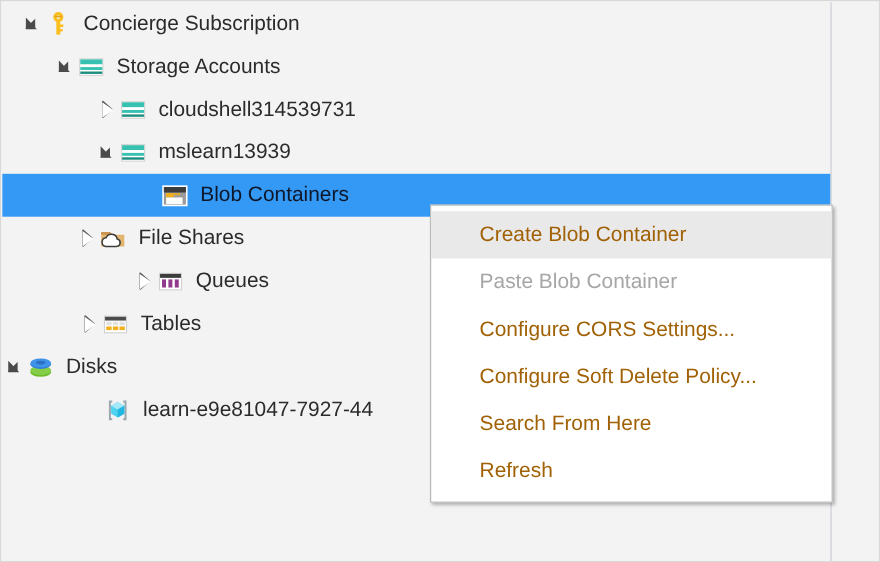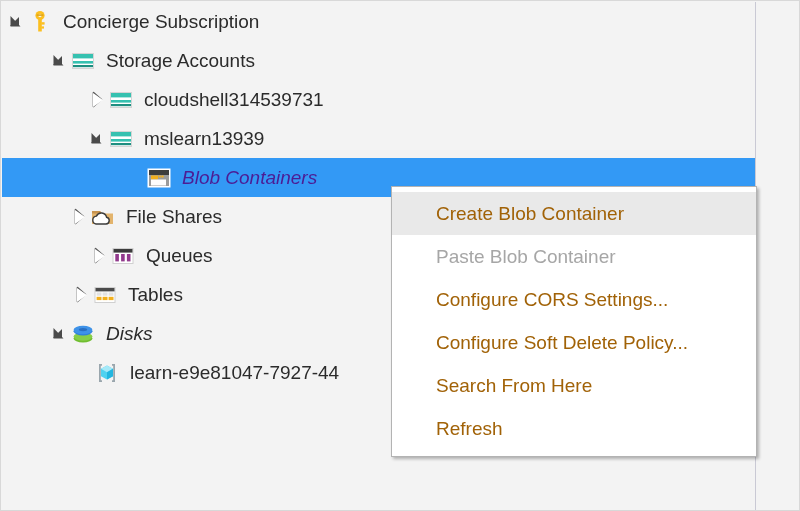--- a/index.html
+++ b/index.html
@@ -40,22 +40,21 @@
     height: 39px;
     display: flex;
     align-items: center;
     font-size: 19px;
     color: #2b2b2b;
     white-space: nowrap;
     box-sizing: border-box;
   }
   .tree-row.selected {
     background: #3399f5;
-    color: #4c1d95;
-    font-style: italic;
+    color: #0f172a;
   }
 
   .twisty {
     width: 22px;
     height: 39px;
     flex: 0 0 22px;
     position: relative;
   }
   .twisty.expanded::before {
     content: "";
@@ -131,21 +130,21 @@
   .menu-item.disabled {
     color: #a6a6a6;
   }
 </style>
 </head>
 <body>
 
 <div id="app">
 
   <div id="tree-panel">
-      <div class="tree-row" style="padding-left: 3px;">
+      <div class="tree-row" style="padding-left: 16px;">
         <span class="twisty expanded"><svg width="22" height="39" viewBox="0 0 22 39" xmlns="http://www.w3.org/2000/svg">
             <path d="M5.5 14 L15.5 24.5 L5.5 24.5 Z" fill="#4a4a4a"></path>
           </svg></span>
         <span class="ticon"><svg width="26" height="26" viewBox="0 0 26 26" xmlns="http://www.w3.org/2000/svg">
             <circle cx="13" cy="6.5" r="4.6" fill="#fcbf20"></circle>
             <circle cx="13" cy="6.5" r="1.7" fill="#f3f3f3"></circle>
             <rect x="11.2" y="9" width="3.6" height="13.5" fill="#fcbf20"></rect>
             <rect x="14.4" y="13.2" width="3.2" height="2.4" fill="#fcbf20"></rect>
             <rect x="14.4" y="17.4" width="2.6" height="2.2" fill="#fcbf20"></rect>
             <rect x="9.6" y="5.3" width="6.8" height="1.6" fill="#e0a617"></rect>
@@ -208,21 +207,21 @@
         <span class="twisty collapsed"><svg width="22" height="39" viewBox="0 0 22 39" xmlns="http://www.w3.org/2000/svg">
             <path d="M7.5 12.5 L15.5 19.5 L7.5 26.5 Z" fill="none" stroke="#5a5a5a" stroke-width="1.6" stroke-linejoin="round"></path>
           </svg></span>
         <span class="ticon"><svg width="26" height="26" viewBox="0 0 26 26" xmlns="http://www.w3.org/2000/svg">
             <path d="M2 7 h8 l2 2.4 h11 v10.6 h-21 z" fill="#e3b46d"></path>
             <path d="M2 7 h8 l2 2.4 h-10 z" fill="#c8944f"></path>
             <path d="M6 20 a4 4 0 0 1 0.4 -7.9 a5.4 5.4 0 0 1 10.2 1.2 a3.4 3.4 0 0 1 -0.6 6.7 z" fill="#ffffff" stroke="#3c3c3c" stroke-width="1.4"></path>
           </svg></span>
         <span class="tlabel">File Shares</span>
       </div>
-      <div class="tree-row" style="padding-left: 86px;">
+      <div class="tree-row" style="padding-left: 118px;">
         <span class="twisty collapsed"><svg width="22" height="39" viewBox="0 0 22 39" xmlns="http://www.w3.org/2000/svg">
             <path d="M7.5 12.5 L15.5 19.5 L7.5 26.5 Z" fill="none" stroke="#5a5a5a" stroke-width="1.6" stroke-linejoin="round"></path>
           </svg></span>
         <span class="ticon"><svg width="26" height="26" viewBox="0 0 26 26" xmlns="http://www.w3.org/2000/svg">
             <rect x="2.5" y="5" width="21" height="16" fill="#d0d0d0"></rect>
             <rect x="3.5" y="6" width="19" height="14" fill="#ffffff"></rect>
             <rect x="3.5" y="6" width="19" height="3.6" fill="#3c3c3c"></rect>
             <rect x="5.3" y="11" width="3.6" height="7.4" fill="#923a8d"></rect>
             <rect x="11.1" y="11" width="3.6" height="7.4" fill="#923a8d"></rect>
             <rect x="16.9" y="11" width="3.6" height="7.4" fill="#923a8d"></rect>
@@ -239,21 +238,21 @@
             <rect x="3.5" y="6" width="19" height="3.4" fill="#4a4a4a"></rect>
             <rect x="4.6" y="10.4" width="4.9" height="3.3" fill="#e2e2e2"></rect>
             <rect x="10.6" y="10.4" width="4.9" height="3.3" fill="#e2e2e2"></rect>
             <rect x="16.6" y="10.4" width="4.9" height="3.3" fill="#e2e2e2"></rect>
             <rect x="4.6" y="14.8" width="4.9" height="3.3" fill="#f2b01e"></rect>
             <rect x="10.6" y="14.8" width="4.9" height="3.3" fill="#f2b01e"></rect>
             <rect x="16.6" y="14.8" width="4.9" height="3.3" fill="#f2b01e"></rect>
           </svg></span>
         <span class="tlabel">Tables</span>
       </div>
-      <div class="tree-row" style="padding-left: 46px; font-style: italic;">
+      <div class="tree-row" style="">
         <span class="twisty expanded"><svg width="22" height="39" viewBox="0 0 22 39" xmlns="http://www.w3.org/2000/svg">
             <path d="M5.5 14 L15.5 24.5 L5.5 24.5 Z" fill="#4a4a4a"></path>
           </svg></span>
         <span class="ticon"><svg width="26" height="26" viewBox="0 0 26 26" xmlns="http://www.w3.org/2000/svg">
             <ellipse cx="13" cy="17.4" rx="9.4" ry="4.2" fill="#6fbd2f"></ellipse>
             <ellipse cx="13" cy="15.6" rx="9.4" ry="4.2" fill="#86ce48"></ellipse>
             <ellipse cx="13" cy="10.2" rx="9.4" ry="4.2" fill="#2f7fdb"></ellipse>
             <ellipse cx="13" cy="9.0" rx="9.4" ry="4.2" fill="#3e92e8"></ellipse>
             <ellipse cx="13" cy="8.6" rx="4.2" ry="1.7" fill="#2a6fc2"></ellipse>
           </svg></span>

